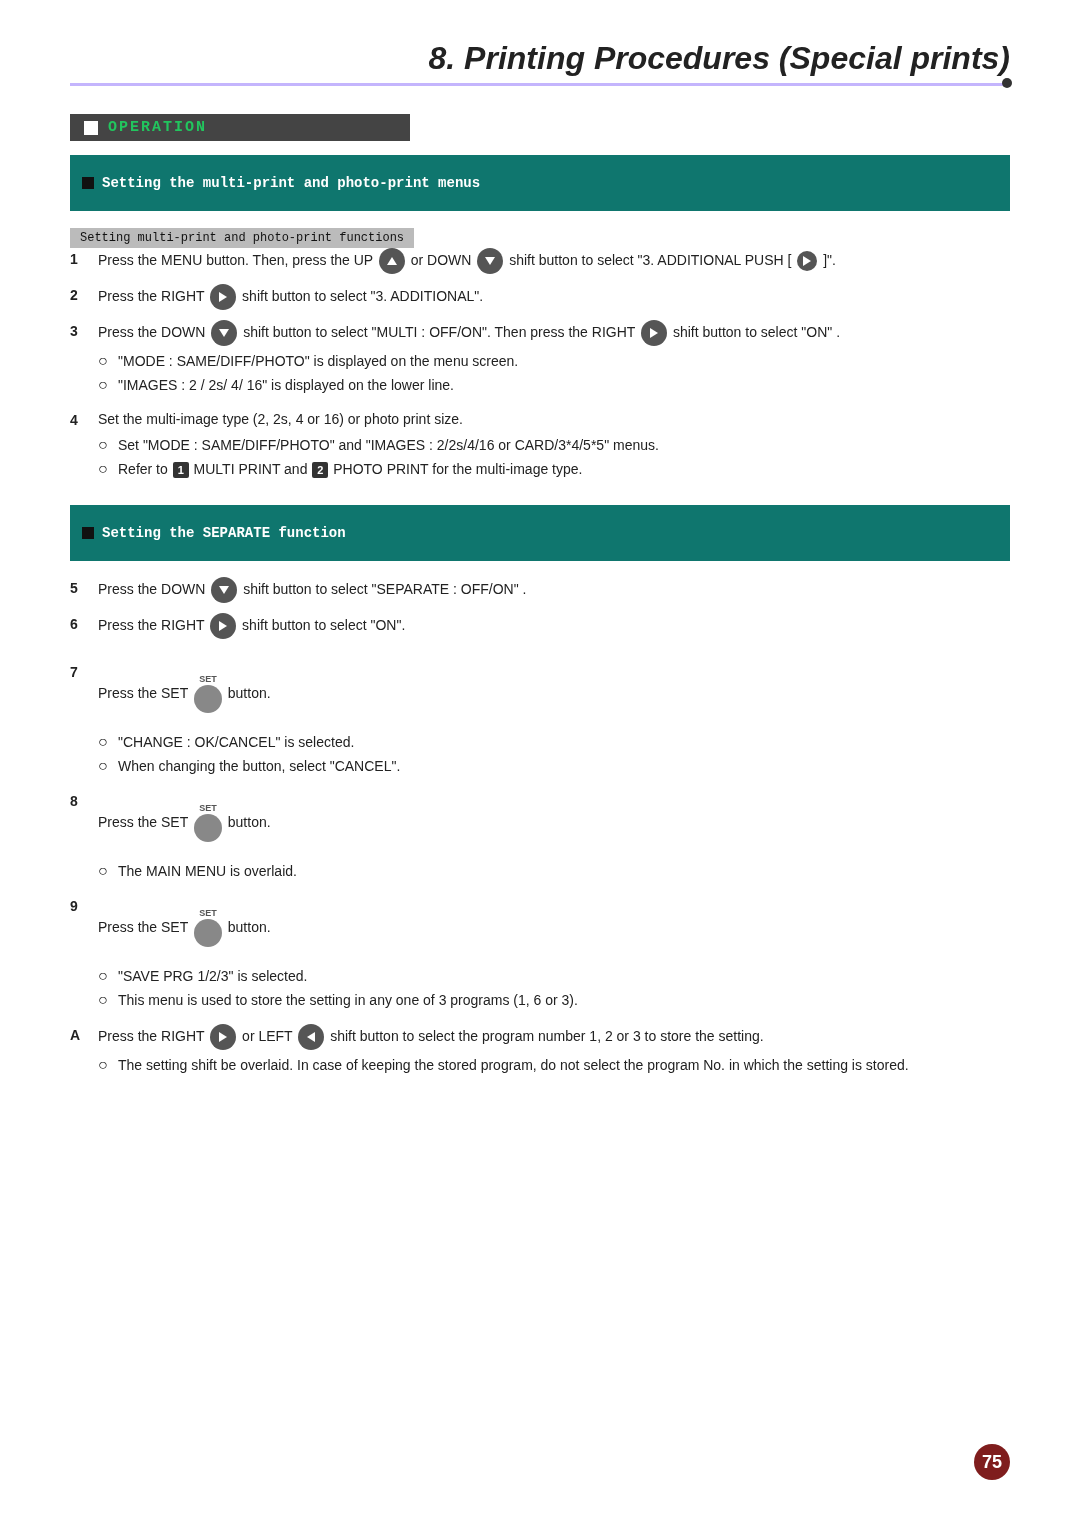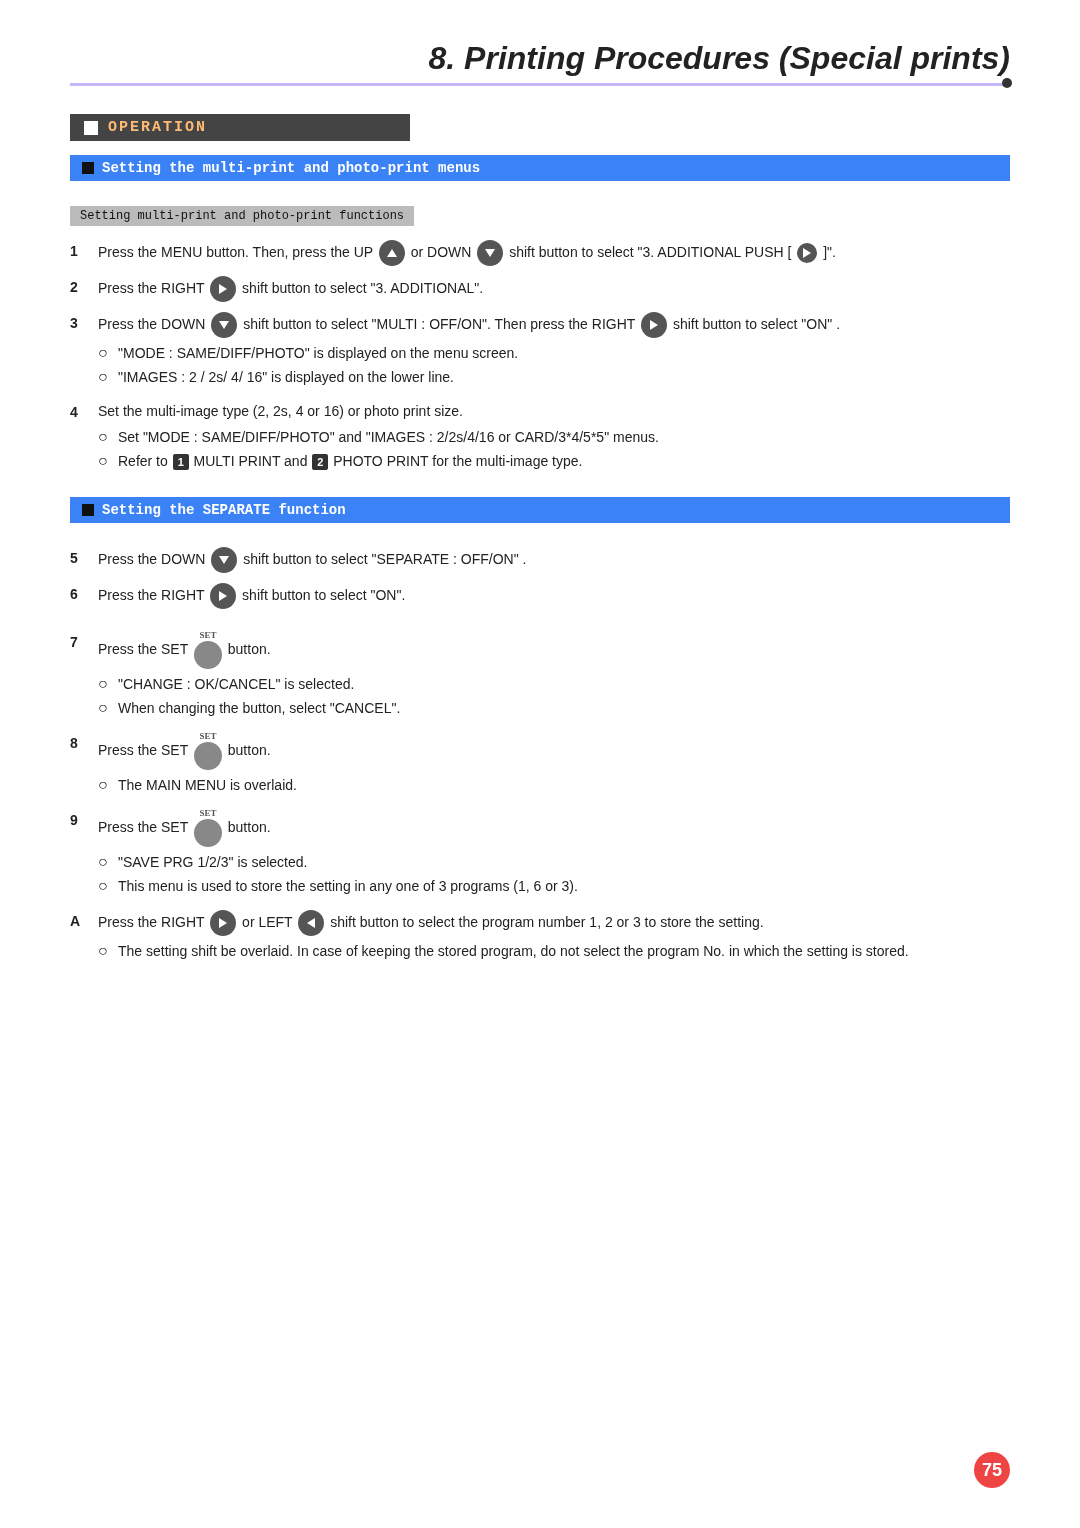--- a/index.html
+++ b/index.html
@@ -20,21 +20,21 @@
       text-align: right;
       padding-bottom: 6px;
       border-bottom: 3px solid #c4b5fd;
       margin-bottom: 28px;
       font-style: italic;
     }
 
     
     .operation-header {
       background: #444;
-      color: #fdba74;
+      color: #22c55e;
       font-family: 'Courier New', Courier, monospace;
       font-size: 15px;
       font-weight: bold;
       letter-spacing: 2px;
       padding: 5px 14px;
       display: flex;
       align-items: center;
       gap: 10px;
       margin-bottom: 14px;
       width: 340px;
@@ -42,48 +42,47 @@
     .operation-header .square-icon {
       display: inline-block;
       width: 14px;
       height: 14px;
       background: #fff;
       flex-shrink: 0;
     }
 
     
     .section-header {
-      background: #3b82f6;
+      background: #0f766e;
       color: #fff;
       font-family: 'Courier New', Courier, monospace;
       font-size: 14px;
       font-weight: bold;
-      padding: 5px 12px;
+      padding: 20px 12px;
       display: flex;
       align-items: center;
       gap: 8px;
-      margin-bottom: 24px;
+      margin-bottom: 16px;
       width: 100%;
     }
     .section-header .black-square {
       display: inline-block;
       width: 12px;
       height: 12px;
       background: #111;
       flex-shrink: 0;
     }
 
     
     .subsection-header {
       background: #bbb;
       color: #111;
       font-family: 'Courier New', Courier, monospace;
       font-size: 12px;
       padding: 3px 10px;
-      margin-bottom: 14px;
       display: inline-block;
     }
 
     
     .step {
       display: flex;
       align-items: flex-start;
       margin-bottom: 10px;
       font-size: 14px;
       line-height: 1.5;
@@ -119,22 +118,21 @@
     }
 
     
     .round-btn {
       display: inline-flex;
       flex-direction: column;
       align-items: center;
       justify-content: center;
       vertical-align: middle;
       position: relative;
-      margin: 0 2px;
-      font-family: Liberation Serif, serif;
+      margin: 14px 2px;
     }
     .round-btn .btn-label-top {
       font-size: 9px;
       color: #555;
       font-weight: bold;
       line-height: 1;
       margin-bottom: 1px;
     }
     .round-btn .btn-circle {
       width: 28px;
@@ -169,25 +167,25 @@
 
     
     .mono { font-family: 'Courier New', Courier, monospace; }
 
     
     .section-block { margin-bottom: 22px; }
 
     
     .page-number {
       position: absolute;
-      bottom: 40px;
+      bottom: 48px;
       right: 70px;
       font-size: 18px;
       font-weight: bold;
-      background: #ef4444;
+      background: #7f1d1d;
       color: #fff;
       width: 36px;
       height: 36px;
       border-radius: 50%;
       display: flex;
       align-items: center;
       justify-content: center;
     }
 
     

